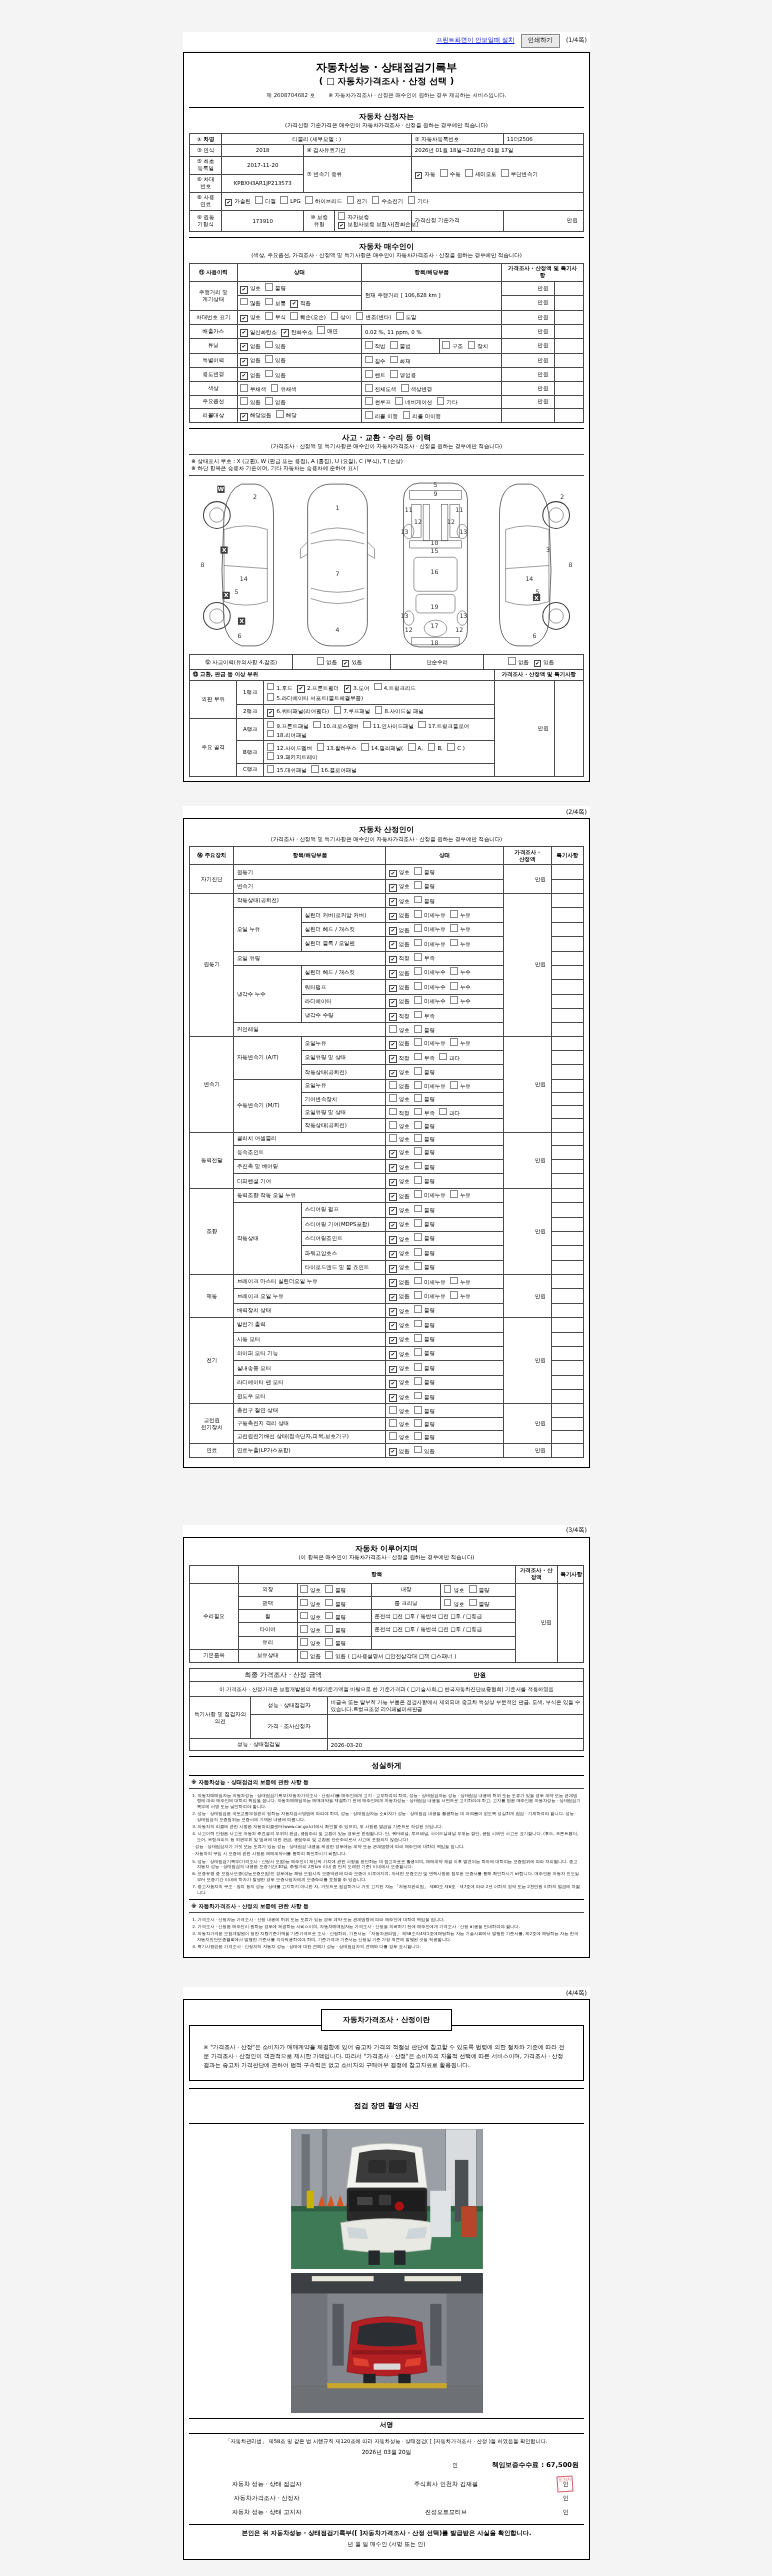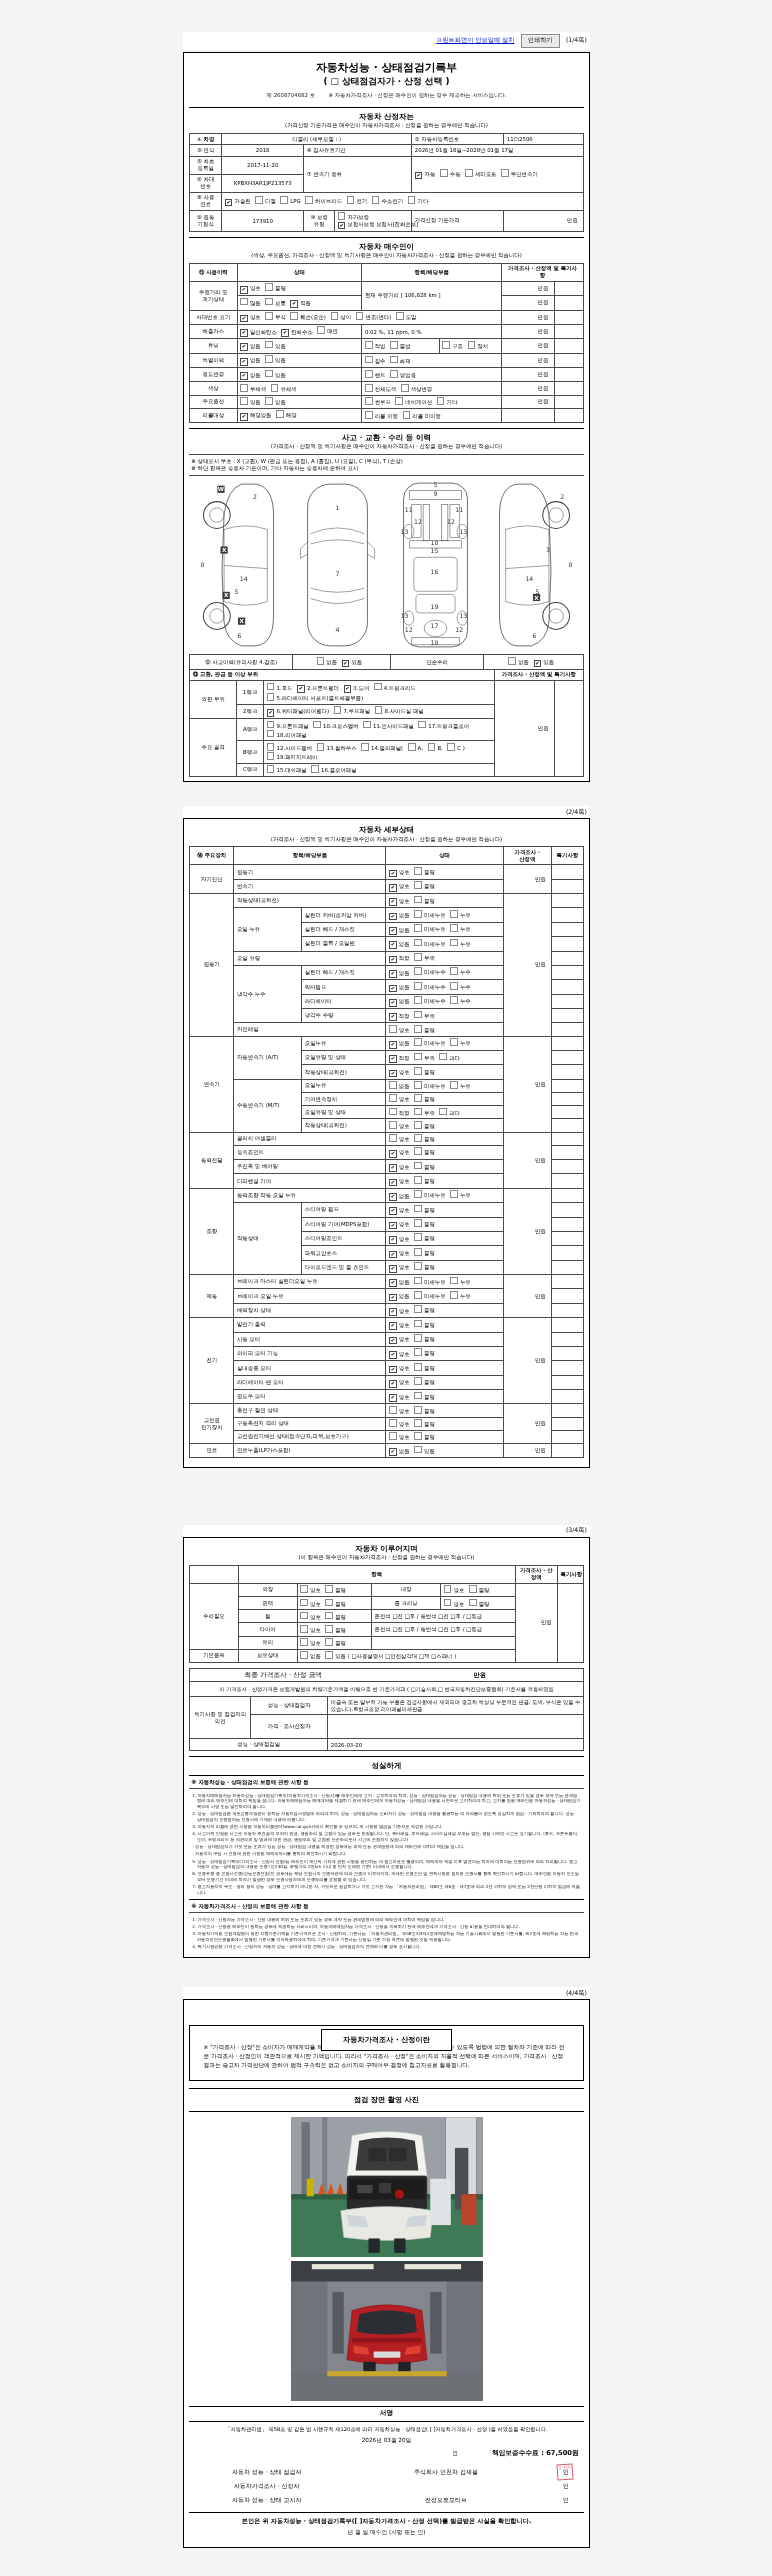--- a/index.html
+++ b/index.html
@@ -28,23 +28,23 @@
   td.note{background:#fff}
   .cb{display:inline-block;width:5.7px;height:5.7px;border:0.5px solid #8b8b8b;margin-right:2.1px;vertical-align:-0.5px;font-size:5.2px;line-height:5.2px;text-align:center;background:#fff;color:#000}
   .cb.on{border-color:#4a4a4a;font-weight:bold}
   .opt{margin-right:4.6px;white-space:nowrap;display:inline-block}
   .notes{font-size:5.4px;padding:3.1px 2.1px;border-top:0.5px solid #4a4a4a}
   .diagrams{display:flex;justify-content:space-around;align-items:flex-start;padding:4.1px 0;border-top:0.5px solid #4a4a4a}
   .fp{font-size:4.2px;line-height:1.35;color:#111;padding:2.1px 3.1px}
   .fp-item{margin:1.5px 0;text-indent:-4.6px;padding-left:4.6px}
   .fp-h{font-size:5.4px;font-weight:bold;padding:2.6px 2.1px;border-top:1px solid #000;border-bottom:0.5px solid #4a4a4a}
   .caution-title{font-size:7.5px;font-weight:bold;text-align:center;padding:4.1px 0;border-top:1px solid #000}
-  .qbox{width:124px;margin:0 auto;border:1px solid #000;background:#fff;text-align:center;font-size:7.2px;font-weight:bold;padding:5.2px 2.1px;position:relative;top:26px}
+  .qbox{width:124px;margin:0 auto;border:1px solid #000;background:#fff;text-align:center;font-size:7.2px;font-weight:bold;padding:5.2px 2.1px;position:relative;top:6px}
   .qouter{border:1px solid #000;padding:17.5px 13.4px 10.3px 13.4px;font-size:5.7px;line-height:1.55}
-  .photo-h{font-size:7.2px;font-weight:bold;text-align:center;padding:6px 0;border-top:1px solid #000;border-bottom:0.5px solid #000;margin-top:7.2px}
+  .photo-h{font-size:7.2px;font-weight:bold;text-align:center;padding:12px 0;border-top:1px solid #000;border-bottom:0.5px solid #000;margin-top:7.2px}
   .photo{width:192px;height:140px;margin:4.1px auto;display:block;background:#777}
   .sign-h{font-size:6.7px;font-weight:bold;text-align:center;border:0.5px solid #000;border-left:none;border-right:none;padding:2.6px 0;margin-top:5.2px}
   .sign-intro{font-size:5.2px;text-align:center;padding:4.1px 0 1px}
   .sign-date{font-size:5.7px;text-align:center;padding:3.1px 0}
   .fee-row{display:flex;justify-content:flex-end;align-items:center;gap:34px;padding:1px 5.2px 7.2px 0;font-size:5.7px}
   .fee{font-weight:bold;font-size:6.7px}
   .sign-row{display:flex;align-items:center;font-size:6px;padding:2.6px 0}
   .sign-label{width:155px;text-align:center}
   .sign-val{flex:1;text-align:center;font-size:6px}
   .sign-in{width:36px;text-align:center;position:relative}
@@ -60,21 +60,21 @@
 
   <div class="topbar" data-name="toolbar">
     <span class="link" data-name="install-print-link">프린트화면이 안보일때 설치</span>
     <button class="btn" data-name="print-button">인쇄하기</button>
     <span class="pagelabel" data-name="page-indicator">(1/4쪽)</span>
   </div>
 
   <div class="sheet" data-name="page-1">
     <div class="frame">
       <div class="title" data-name="doc-title">자동차성능 · 상태점검기록부</div>
-      <div class="title2" data-name="doc-subtitle">( □ 상태점검자가 · 산정 선택 )</div>
+      <div class="title2" data-name="doc-subtitle">( □ 자동차가격조사 · 산정 선택 )</div>
       <div class="docno">
         <span data-name="doc-number">제 2608704682 호</span>
         <span data-name="doc-number-note">※ 자동차가격조사 · 산정은 매수인이 원하는 경우 제공하는 서비스입니다.</span>
       </div>
 
       <div class="sec" data-name="section-basic-info">
         <div class="sec-h" data-name="section-title">자동차 산정자는</div>
         <div class="sec-sub" data-name="section-subtitle">(가격산정 기준가격은 매수인이 자동차가격조사 · 산정을 원하는 경우에만 적습니다)</div>
         <table class="t2" data-name="basic-info-table">
           <colgroup>
@@ -386,21 +386,21 @@
               </tr>
             </tbody>
         </table>
       </div>
     </div>
   </div>
 
   <div class="sheet" data-name="page-2">
     <div class="plabel-row" data-name="page-indicator">(2/4쪽)</div>
     <div class="frame">
-      <div class="sec-h" style="padding-top:6.2px" data-name="section-title">자동차 세부상태</div>
+      <div class="sec-h" style="padding-top:6.2px" data-name="section-title">자동차 산정인이</div>
       <div class="sec-sub" data-name="section-subtitle">(가격조사 · 산정액 및 특기사항은 매수인이 자동차가격조사 · 산정을 원하는 경우에만 적습니다)</div>
       <table class="t2" data-name="details-table">
         <colgroup>
             <col style="width:43px">
             <col style="width:66px">
             <col style="width:82px">
             <col style="width:114px">
             <col style="width:47px">
             <col style="width:31px">
           </colgroup>

